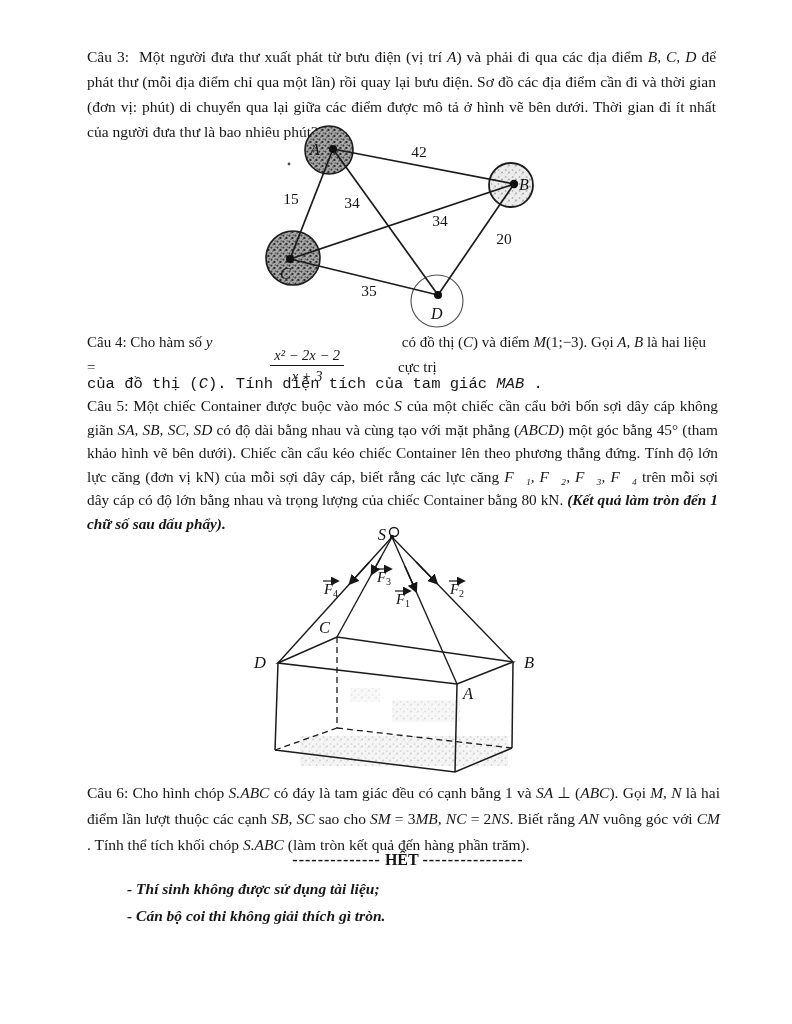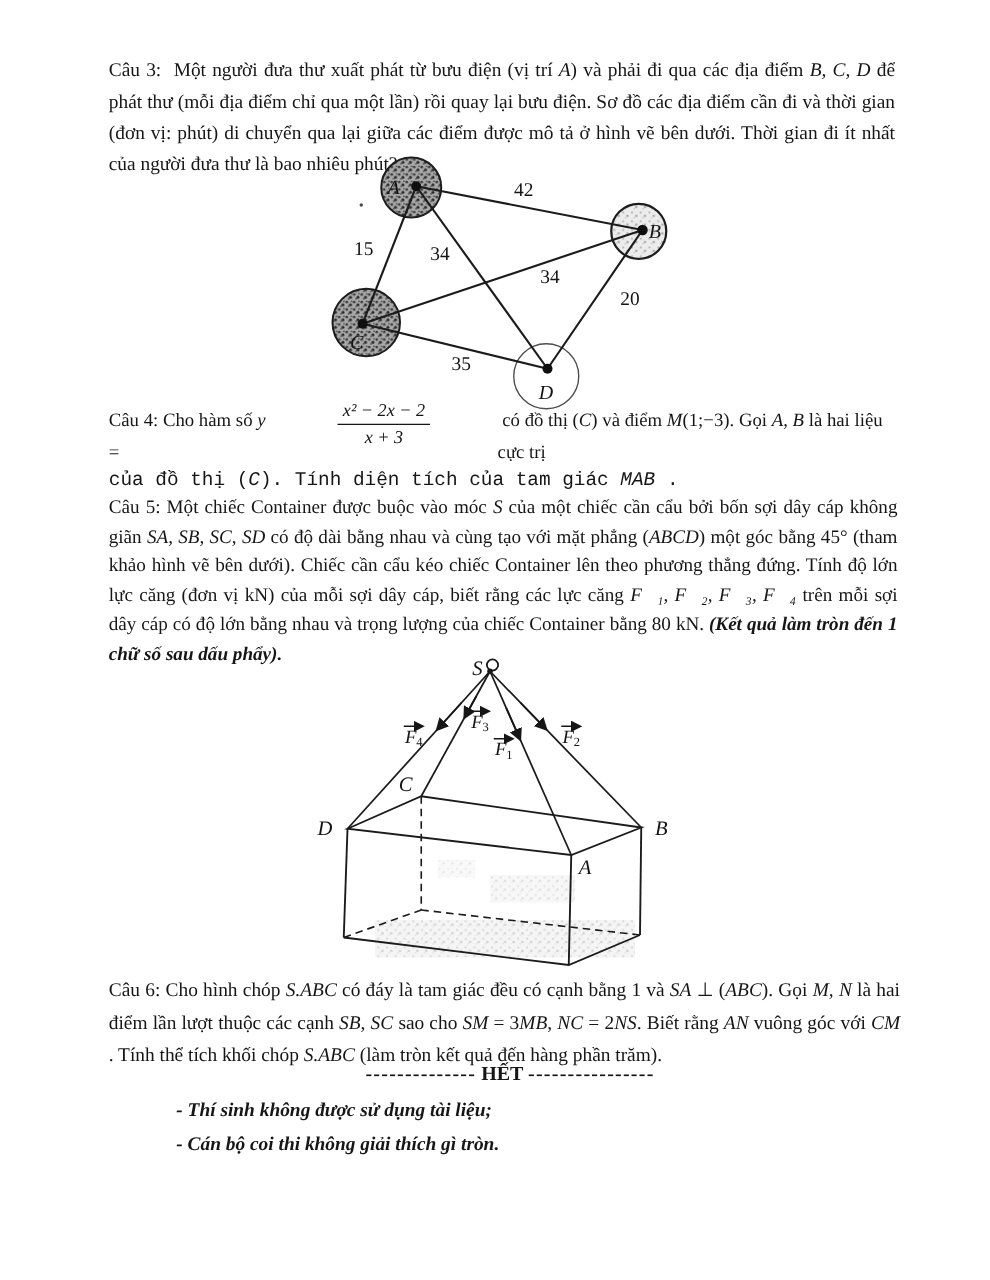--- a/index.html
+++ b/index.html
@@ -18,21 +18,21 @@
     line-height:25px;
     text-align:justify;
     color:#161616;
   }
   .seg{white-space:pre-wrap;}
   .seg.b{font-weight:400;}
   .seg.i{font-style:italic;}
   .seg.bi{font-weight:700;font-style:italic;}
   .q4-line1{
     display:flex;
-    align-items:flex-end;
+    align-items:flex-start;
     white-space:nowrap;
     text-align:left;
     gap:48px;
   }
   .frac{
     display:inline-flex;
     flex-direction:column;
     align-items:center;
     font-style:italic;
     font-size:14.5px;
@@ -211,18 +211,18 @@
       </g>
     </g>
   </svg>
 
   <div class="para" style="left:87px; top:780px; width:633px; line-height:26px;"><span class="seg b">Câu 6: </span><span class="seg ">Cho hình chóp </span><span class="seg i">S.ABC</span><span class="seg "> có đáy là tam giác đều có cạnh bằng 1 và </span><span class="seg i">SA</span><span class="seg "> ⊥ (</span><span class="seg i">ABC</span><span class="seg ">). Gọi </span><span class="seg i">M, N</span><span class="seg "> là hai điểm lần lượt thuộc các cạnh </span><span class="seg i">SB, SC</span><span class="seg "> sao cho </span><span class="seg i">SM</span><span class="seg "> = 3</span><span class="seg i">MB</span><span class="seg ">, </span><span class="seg i">NC</span><span class="seg "> = 2</span><span class="seg i">NS</span><span class="seg ">. Biết rằng </span><span class="seg i">AN</span><span class="seg "> vuông góc với </span><span class="seg i">CM</span><span class="seg "> . Tính thể tích khối chóp </span><span class="seg i">S.ABC</span><span class="seg "> (làm tròn kết quả đến hàng phần trăm).</span></div>
 
   <div class="end-marker" style="top:851px;">
     <span class="dashes">--------------</span><span> HẾT </span><span class="dashes">----------------</span>
   </div>
 
-  <div class="footer" style="left:141px; top:876px;">
+  <div class="footer" style="left:127px; top:876px;">
     <div>- Thí sinh không được sử dụng tài liệu;</div>
     <div>- Cán bộ coi thi không giải thích gì tròn.</div>
   </div>
 
 </div>
 
 </body></html>

